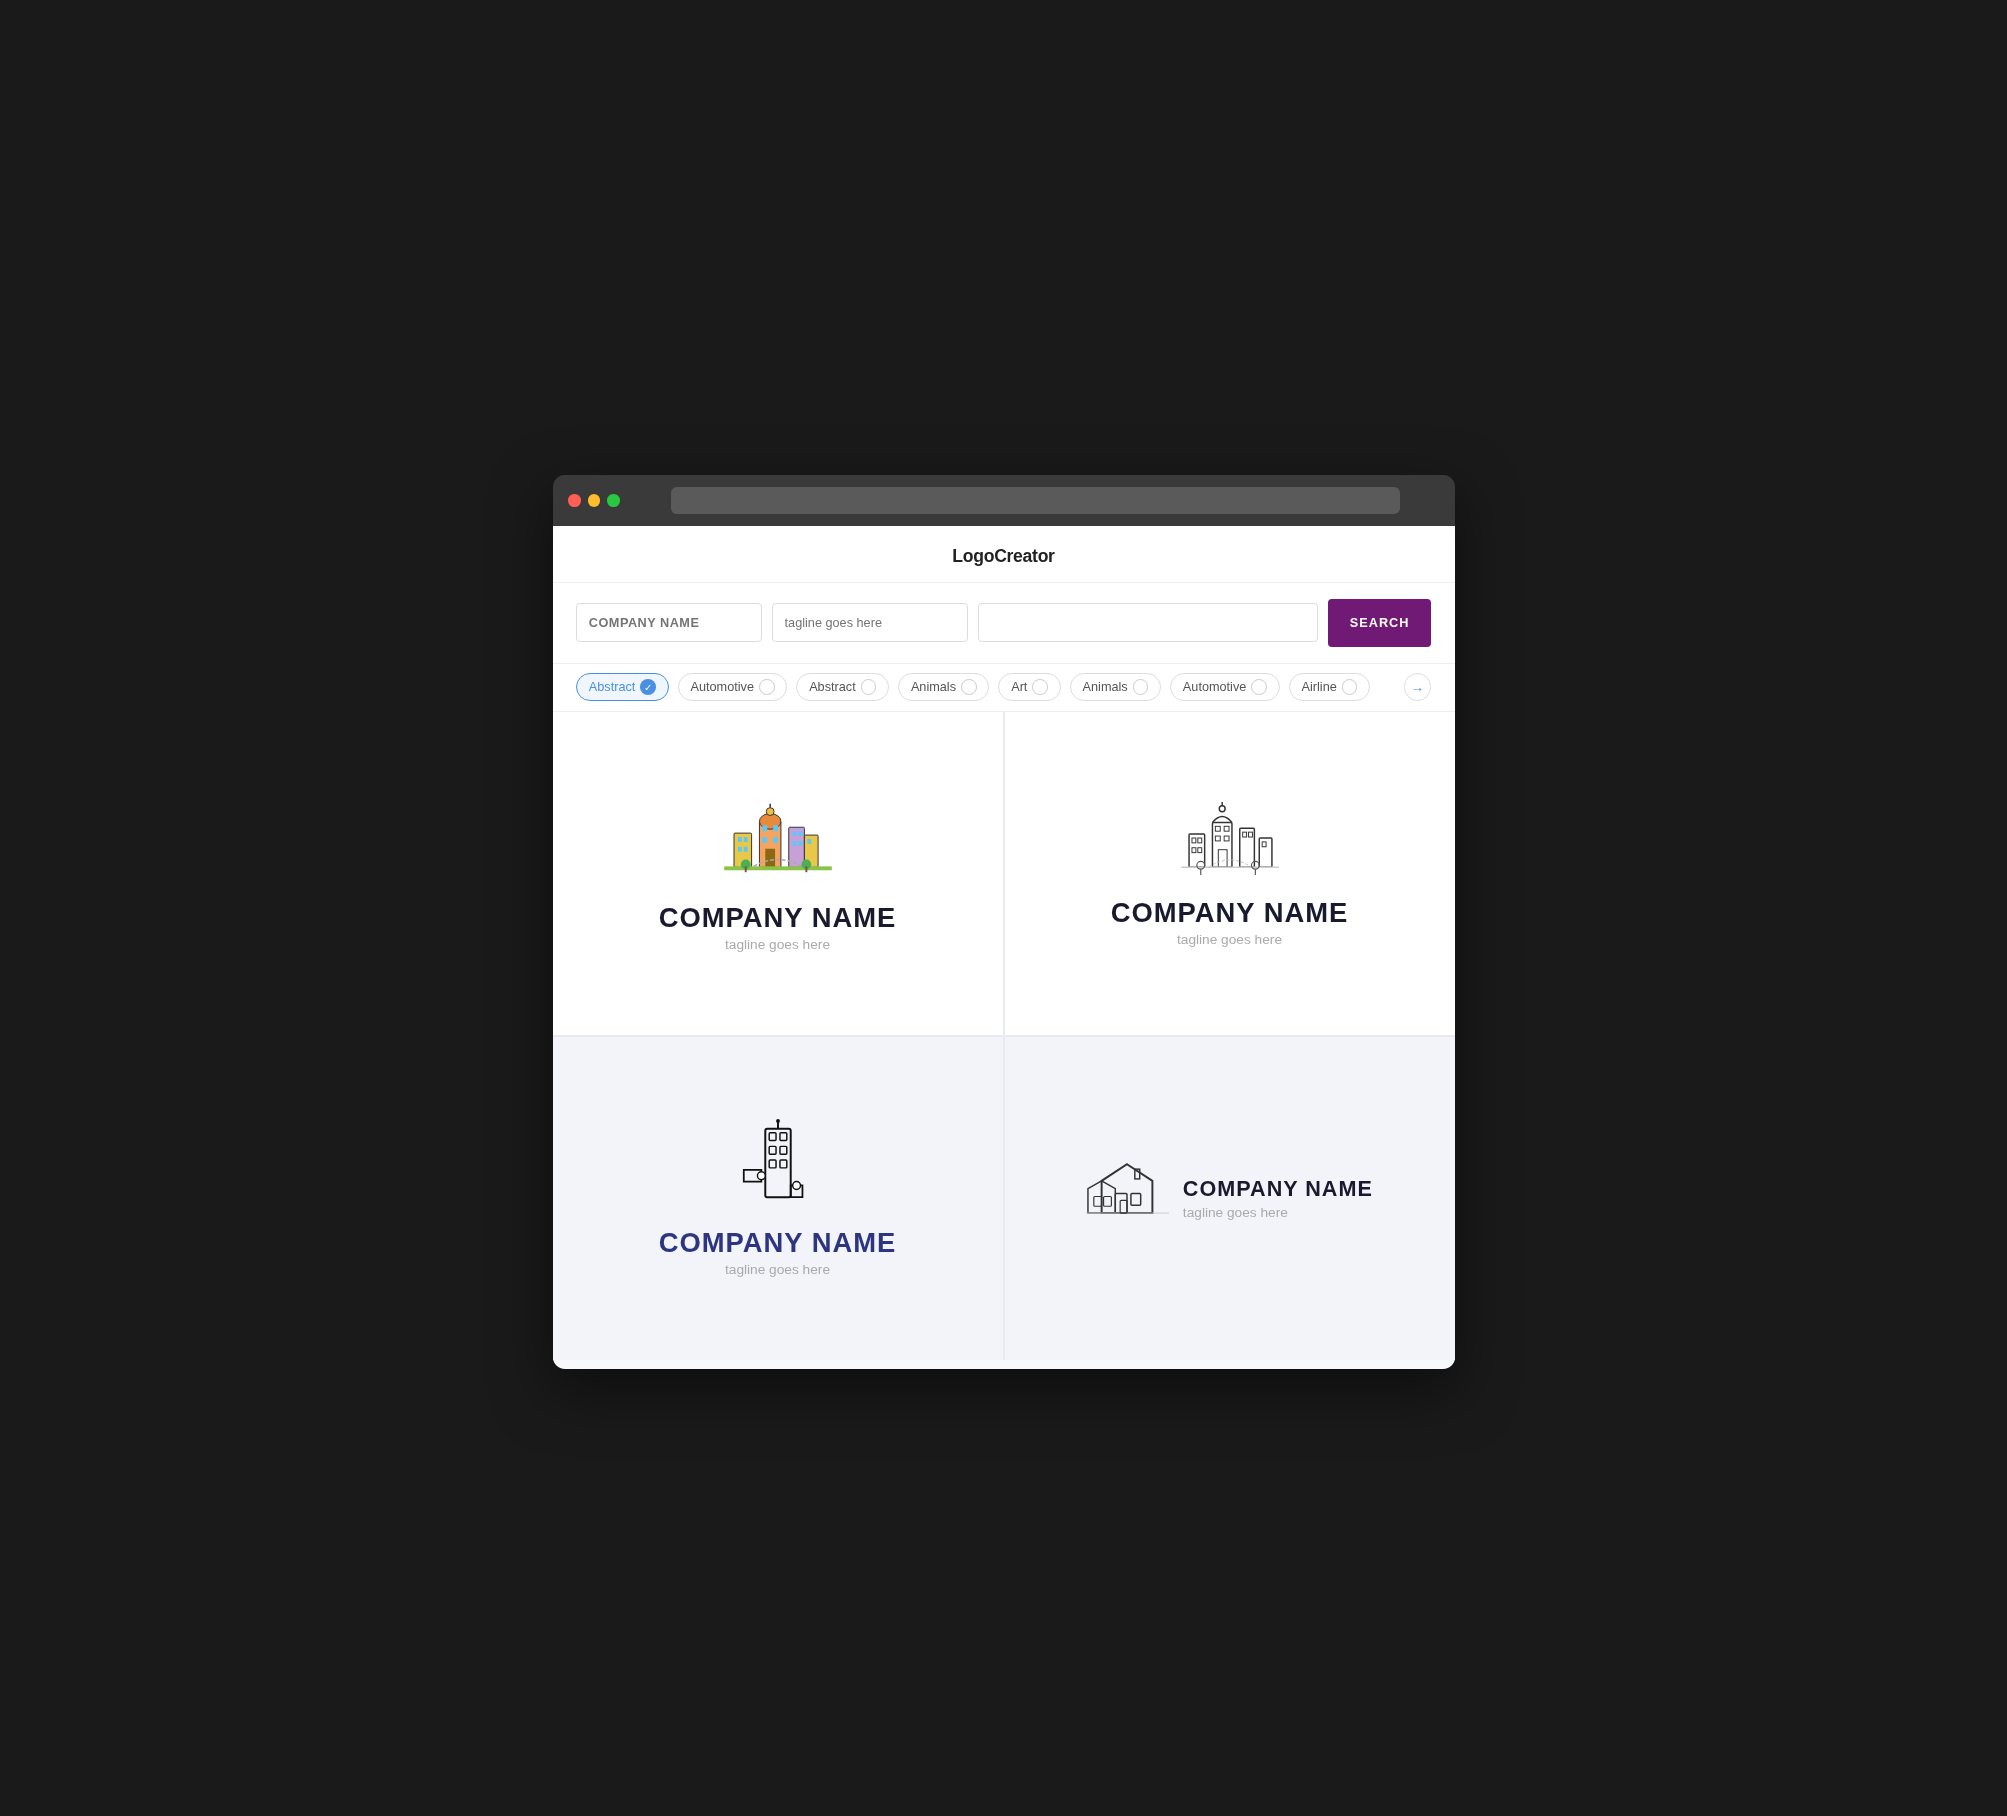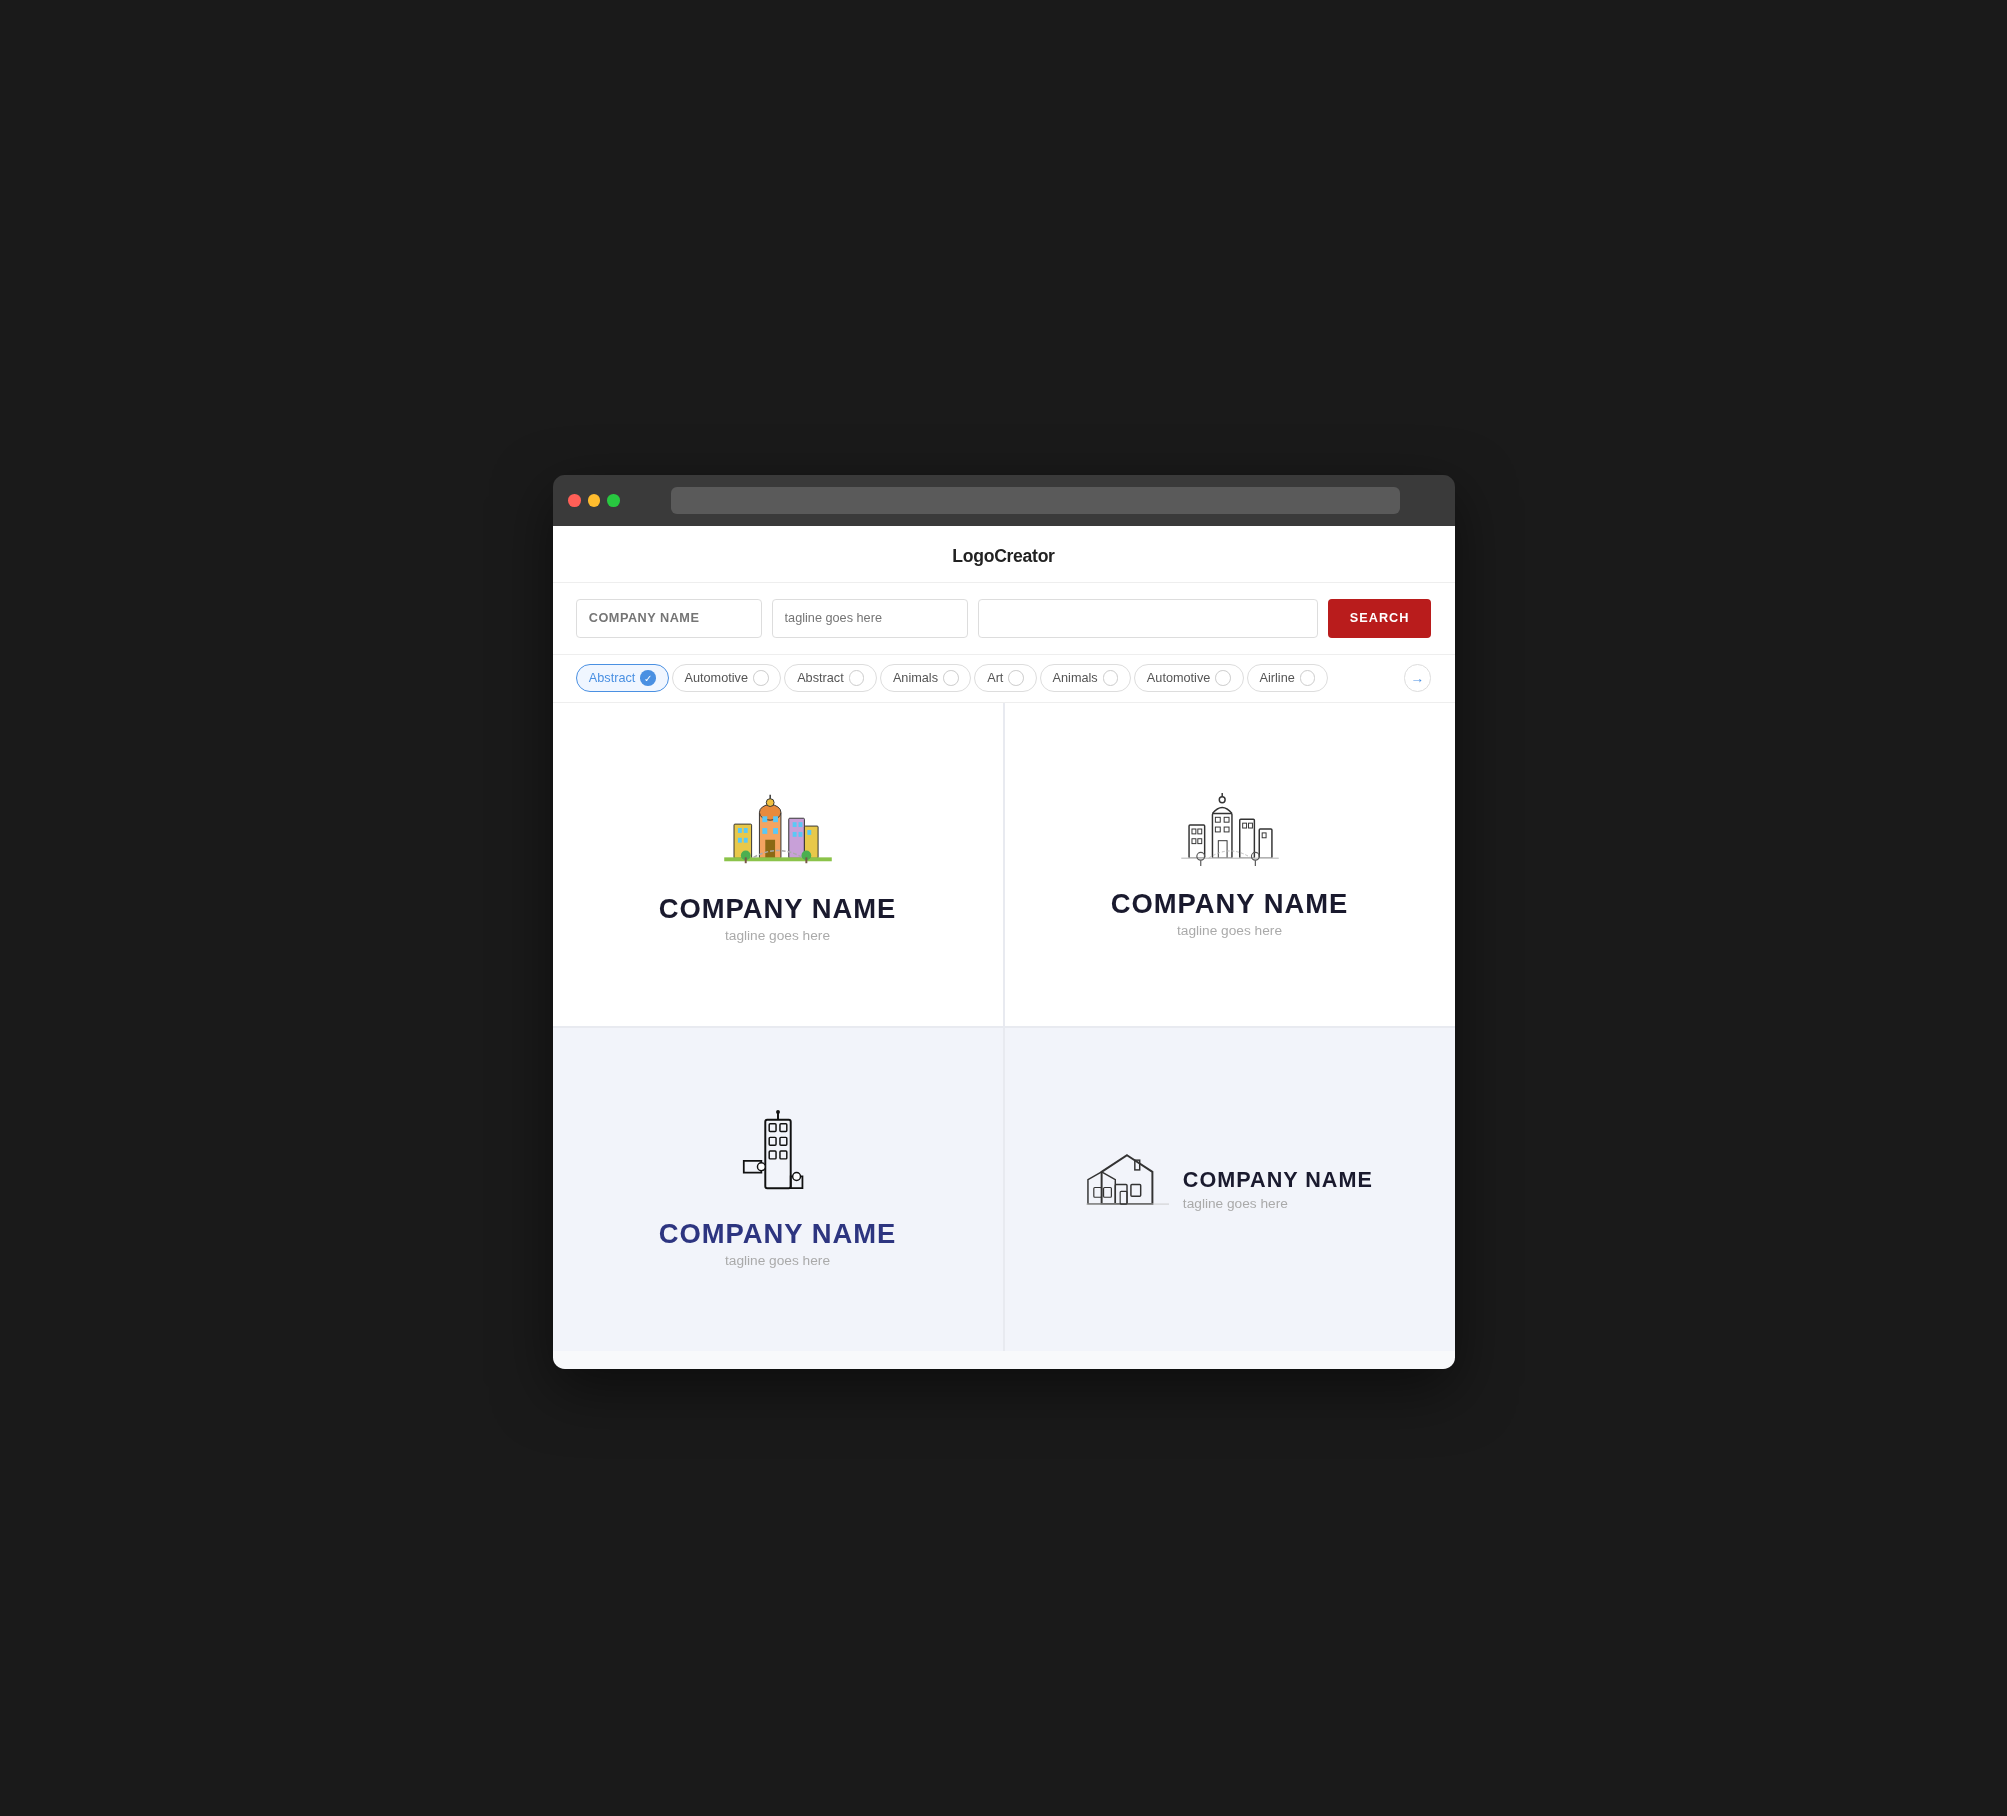--- a/index.html
+++ b/index.html
@@ -98,37 +98,37 @@
     .tagline-input {
       width: 196px;
       color: #999;
     }
 
     .industry-input {
       flex: 1;
     }
 
     .search-button {
-      height: 39px;
-      background: #b91c1c;
+      height: 48px;
+      background: #701a75;
       color: white;
       border: none;
       border-radius: 3.9px;
       padding: 0 21.6px;
       font-size: 12.7px;
       font-weight: 700;
       letter-spacing: 1px;
       cursor: pointer;
     }
 
     .categories-bar {
       background: white;
       padding: 9.8px 23.5px;
       display: flex;
-      gap: 3px;
+      gap: 9px;
       align-items: center;
       border-bottom: 1px solid #eee;
       flex-wrap: nowrap;
       overflow: hidden;
     }
 
     .category-chip {
       display: flex;
       align-items: center;
       gap: 4.9px;

